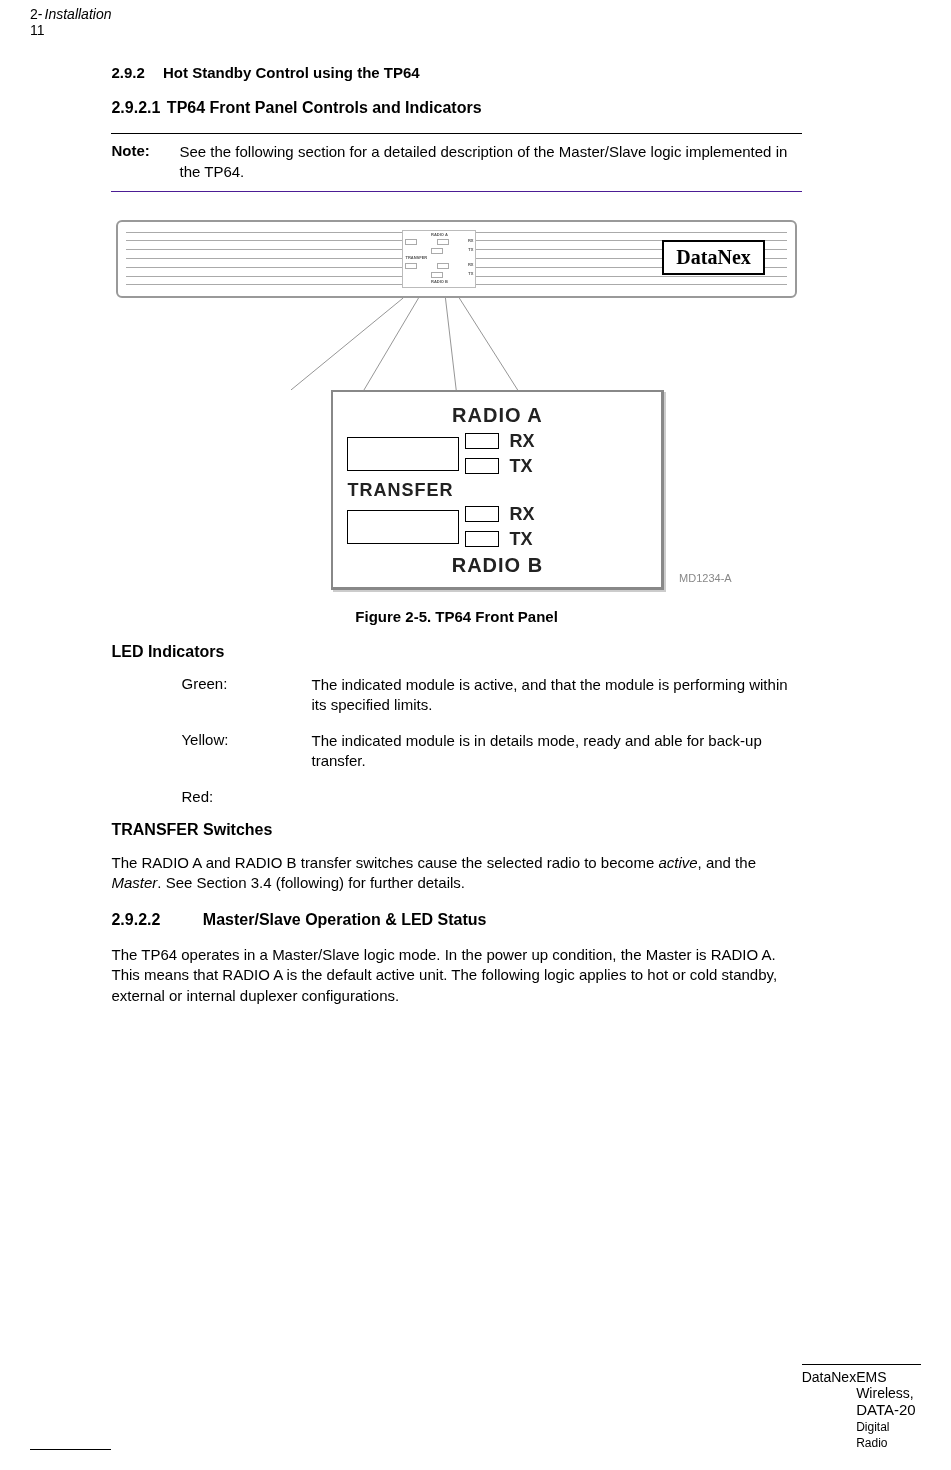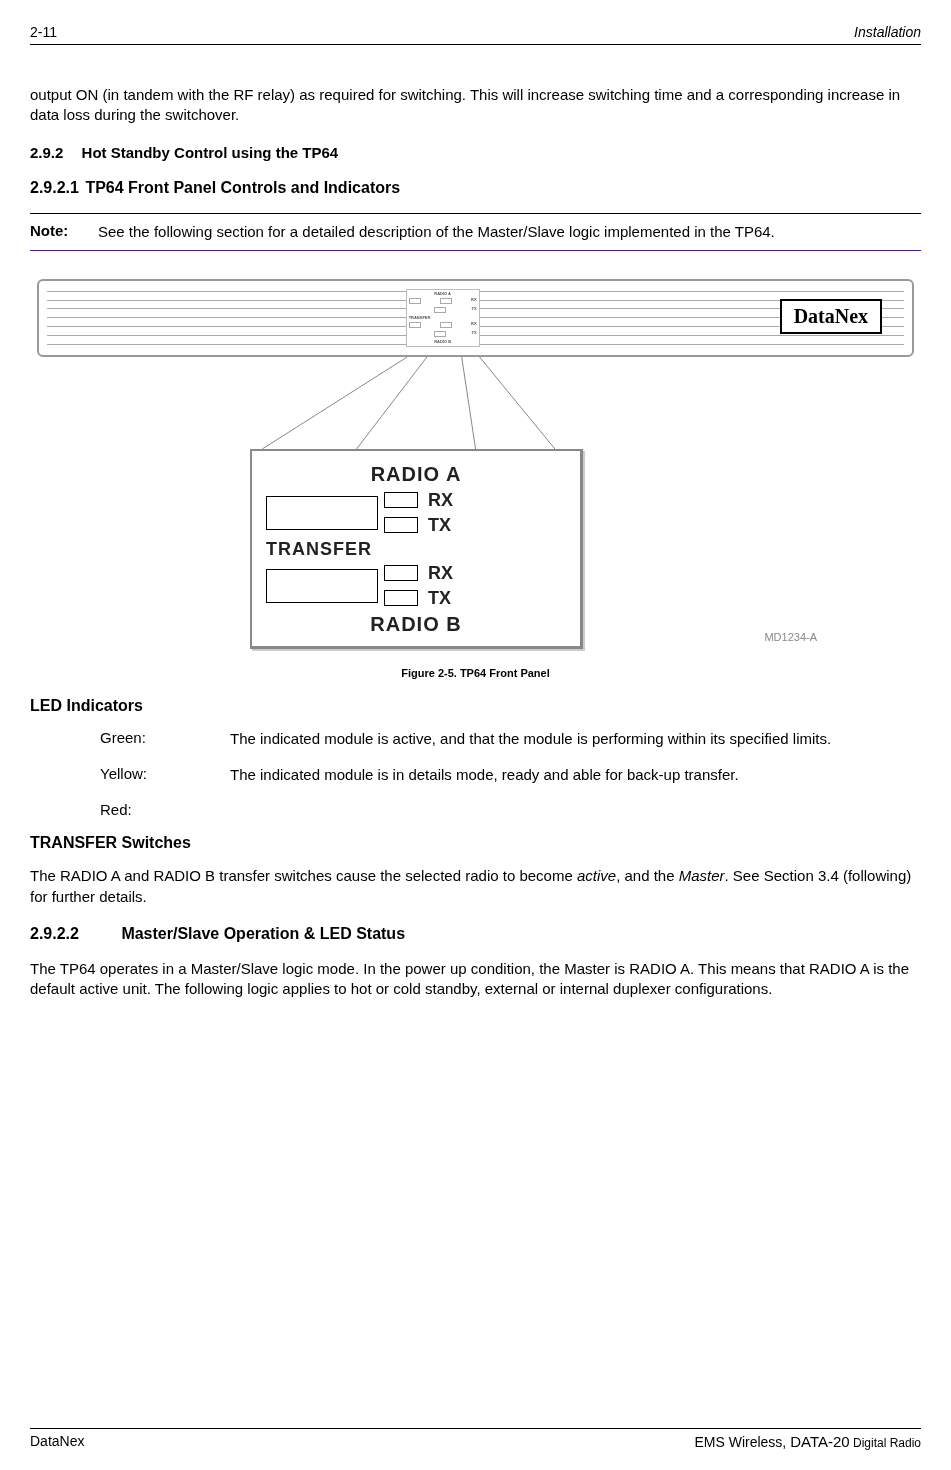--- a/index.html
+++ b/index.html
@@ -6,25 +6,25 @@
     font-family: Arial, Helvetica, sans-serif;
     font-size: 15px;
     margin: 0;
     background: #fff;
     color: #000;
   }
   .page {
     width: 951px;
     min-height: 1470px;
     margin: 0 auto;
-    padding: 24px 30px 20px 30px;
+    padding: 6px 30px 20px 30px;
     box-sizing: border-box;
     position: relative;
     display: flex;
-    flex-direction: column;
+    flex-direction: row;
   }
   .header-row {
     display: flex;
     justify-content: space-between;
     font-size: 14px;
     border-bottom: 1px solid #000;
     padding-bottom: 4px;
   }
   .header-right { font-style: italic; }
 
@@ -137,28 +137,28 @@
   .zp-title { text-align:center; font-size:20px; letter-spacing:1px; margin-bottom:4px;}
   .zp-big { width:110px; height:32px; border:1px solid #000; background:#fff; margin-right:6px;}
   .zp-led { width:32px; height:14px; border:1px solid #000; margin-right:10px;}
   .zp-lab { font-size:18px; }
   .zp-tr { font-size:18px; letter-spacing:1px; margin:2px 0;}
   .zp-bottom { text-align:center; font-size:20px; letter-spacing:1px; margin-top:4px;}
   .md-ref {
     font-size:11px;
     color:#888;
     text-align:right;
-    margin-right:104px;
+    margin-right:70px;
     margin-top:-18px;
   }
   .fig-cap {
     text-align:center;
     font-weight:bold;
     margin:24px 0 18px 0;
-    font-size:11px;
+    font-size:15px;
   }
 
   .indic-row {
     display:flex;
     margin: 0 0 16px 70px;
   }
   .indic-label { width:130px; flex:none; }
   .indic-text { flex:1; line-height:1.35; }
 
   .footer {
@@ -178,21 +178,20 @@
 
 <div class="page">
 
   <div class="header-row">
     <span>2-11</span>
     <span class="header-right">Installation</span>
   </div>
 
   <div class="body-area">
 
-  <p>output ON (in tandem with the RF relay) as required for switching.  This will increase switching time and a corresponding increase in data loss during the switchover.</p>
 
   <div class="h-sec">
     <span class="num">2.9.2</span>
     <span>Hot Standby Control using the TP64</span>
   </div>
 
   <div class="h-sub">
     <span class="num">2.9.2.1</span>
     <span>TP64 Front Panel Controls and Indicators</span>
   </div>

